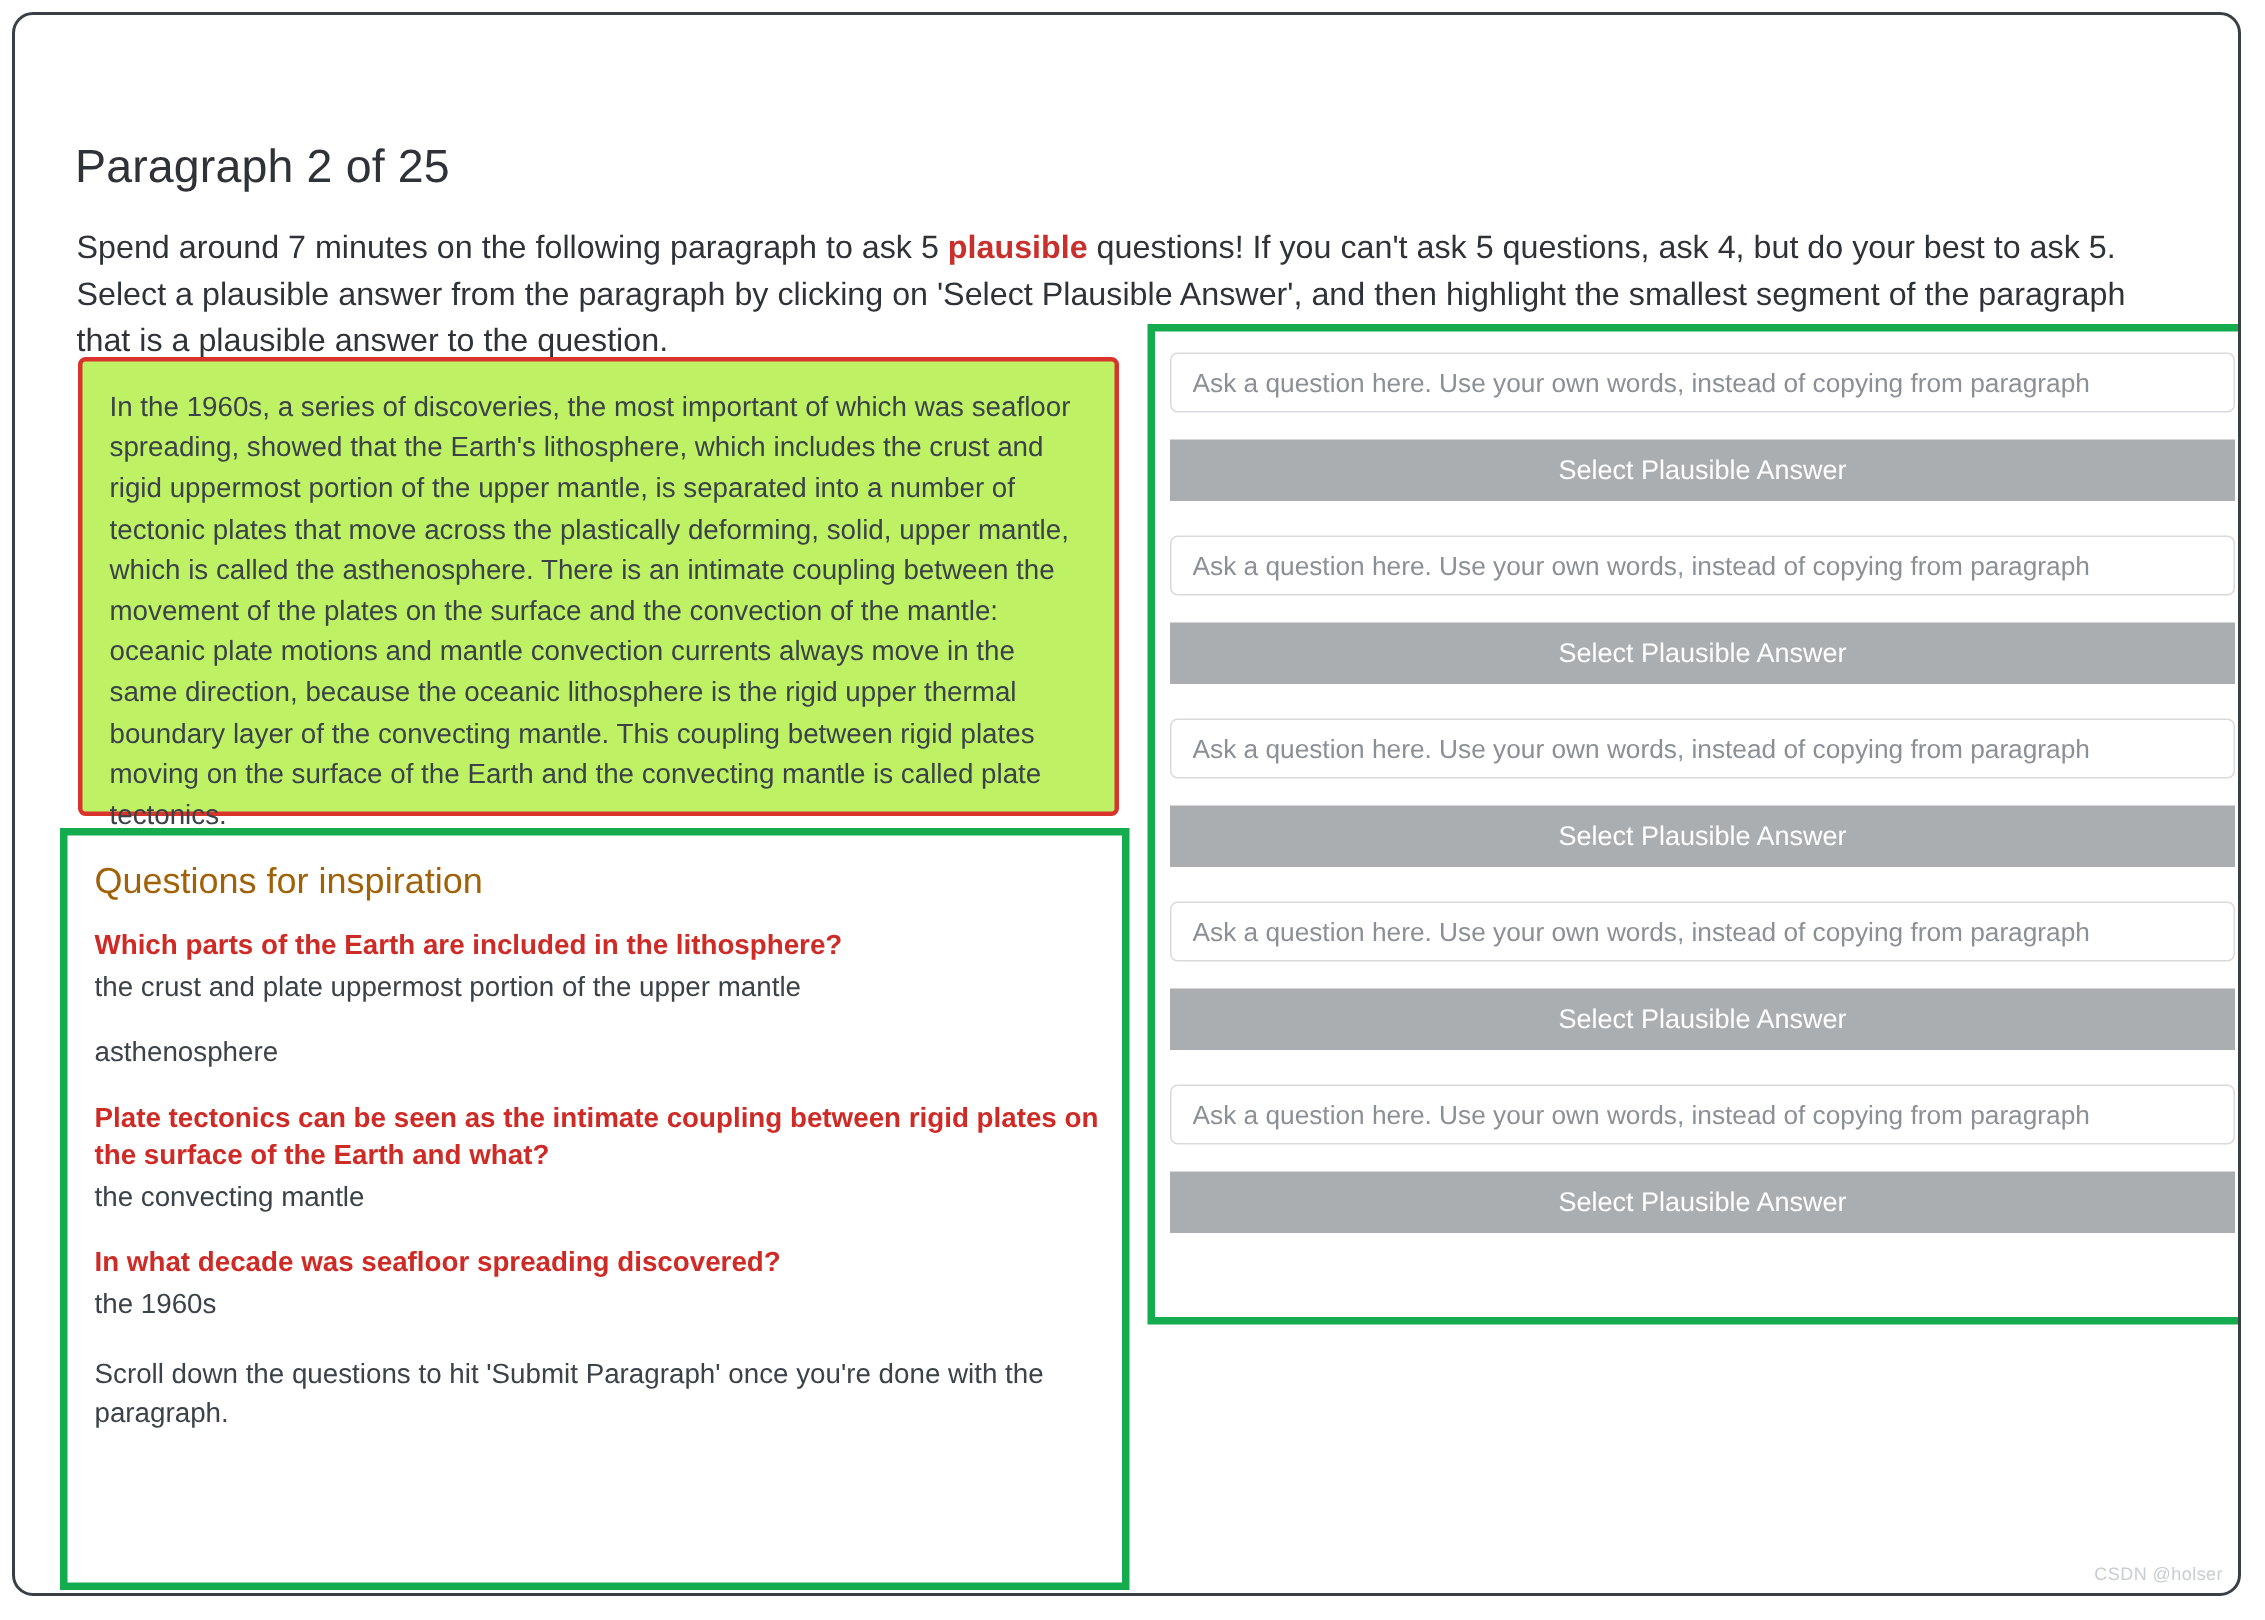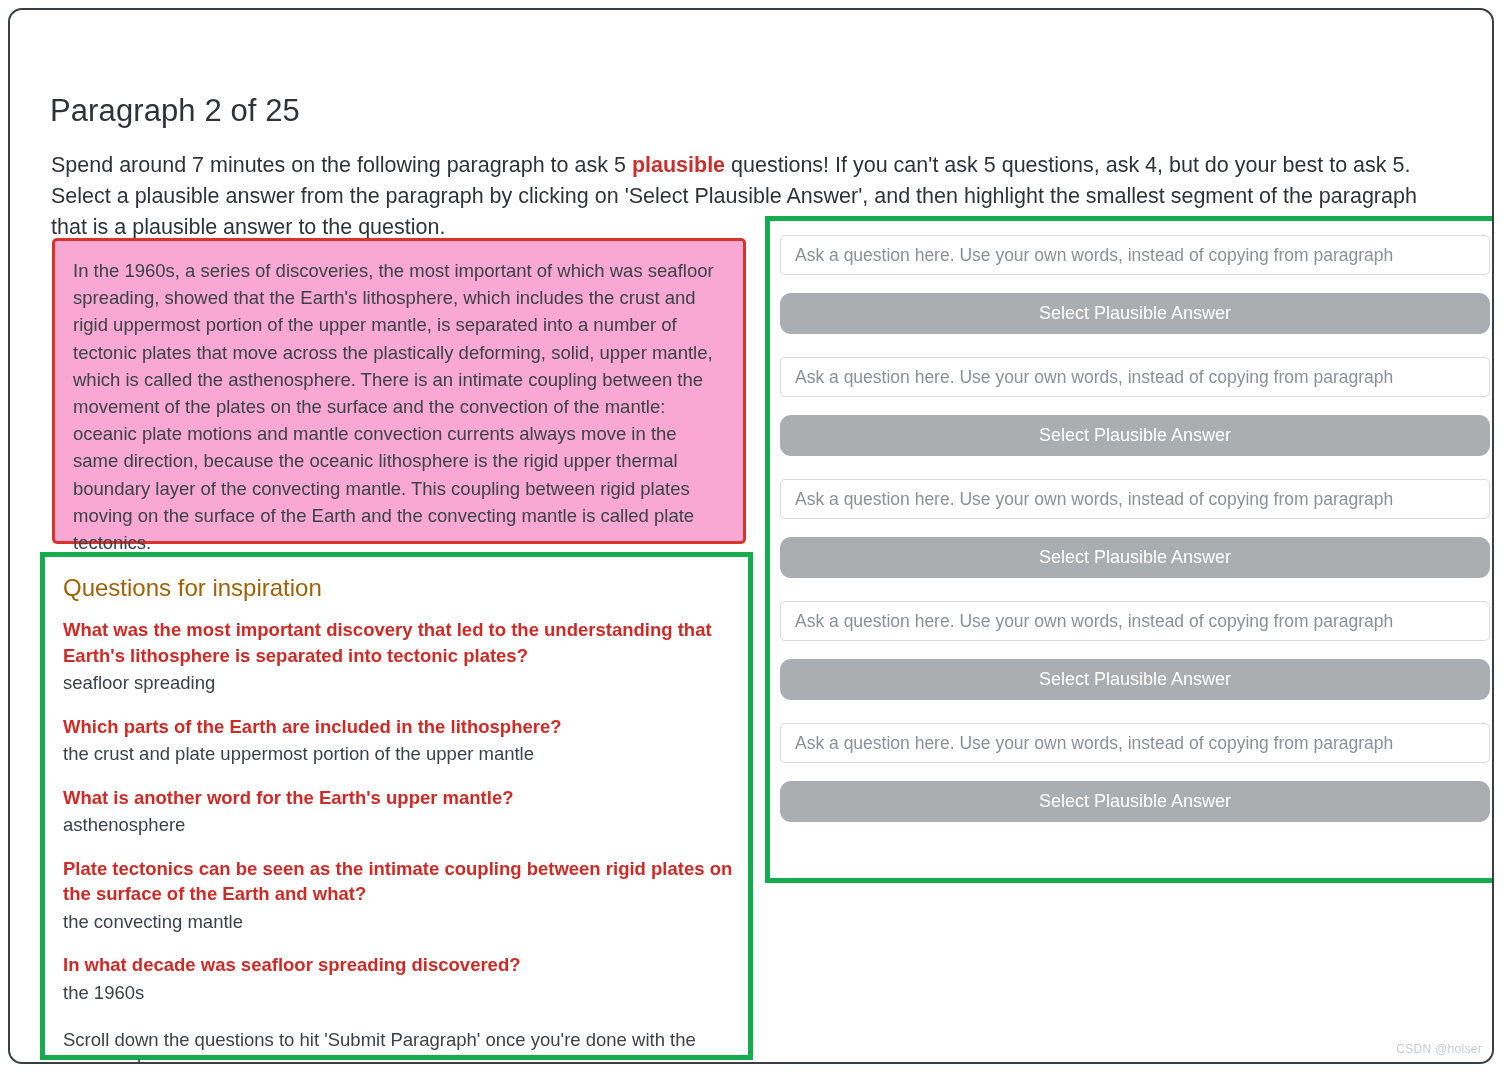--- a/index.html
+++ b/index.html
@@ -63,21 +63,21 @@
   
   .paragraph-box {
     position: absolute;
     left: 42px;
     top: 228px;
     width: 694px;
     height: 306px;
     box-sizing: border-box;
     border: 3px solid #d9342b;
     border-radius: 5px;
-    background: #f9a8d4;
+    background: #bef264;
     padding: 16px 18px 10px 18px;
   }
   .paragraph-text {
     font-size: 18.5px;
     line-height: 27.2px;
     color: #3b4248;
   }
 
   
   .inspiration-box {
@@ -148,21 +148,21 @@
   }
   .q-input::placeholder { color: #8b9096; }
   .plausible-btn {
     display: block;
     box-sizing: border-box;
     width: 100%;
     height: 41px;
     margin-top: 18px;
     margin-bottom: 23px;
     border: 0;
-    border-radius: 11px;
+    border-radius: 0;
     background: #abaeb1;
     color: #ffffff;
     font-family: "Liberation Sans", sans-serif;
     font-size: 18px;
     cursor: pointer;
   }
   .qa-row:last-child .plausible-btn { margin-bottom: 0; }
 
   
   .watermark {
@@ -189,29 +189,24 @@
     </p>
 
     <div class="paragraph-box">
       <div class="paragraph-text">In the 1960s, a series of discoveries, the most important of which was seafloor spreading, showed that the Earth's lithosphere, which includes the crust and rigid uppermost portion of the upper mantle, is separated into a number of tectonic plates that move across the plastically deforming, solid, upper mantle, which is called the asthenosphere. There is an intimate coupling between the movement of the plates on the surface and the convection of the mantle: oceanic plate motions and mantle convection currents always move in the same direction, because the oceanic lithosphere is the rigid upper thermal boundary layer of the convecting mantle. This coupling between rigid plates moving on the surface of the Earth and the convecting mantle is called plate tectonics.</div>
     </div>
 
     <div class="inspiration-box">
       <div class="inspiration-title">Questions for inspiration</div>
 
       <div class="qa-item">
-        <p class="qa-q">What was the most important discovery that led to the understanding that Earth's lithosphere is separated into tectonic plates?</p>
-        <p class="qa-a">seafloor spreading</p>
-      </div>
-      <div class="qa-item">
         <p class="qa-q">Which parts of the Earth are included in the lithosphere?</p>
         <p class="qa-a">the crust and plate uppermost portion of the upper mantle</p>
       </div>
       <div class="qa-item">
-        <p class="qa-q">What is another word for the Earth's upper mantle?</p>
         <p class="qa-a">asthenosphere</p>
       </div>
       <div class="qa-item">
         <p class="qa-q">Plate tectonics can be seen as the intimate coupling between rigid plates on the surface of the Earth and what?</p>
         <p class="qa-a">the convecting mantle</p>
       </div>
       <div class="qa-item">
         <p class="qa-q">In what decade was seafloor spreading discovered?</p>
         <p class="qa-a">the 1960s</p>
       </div>

